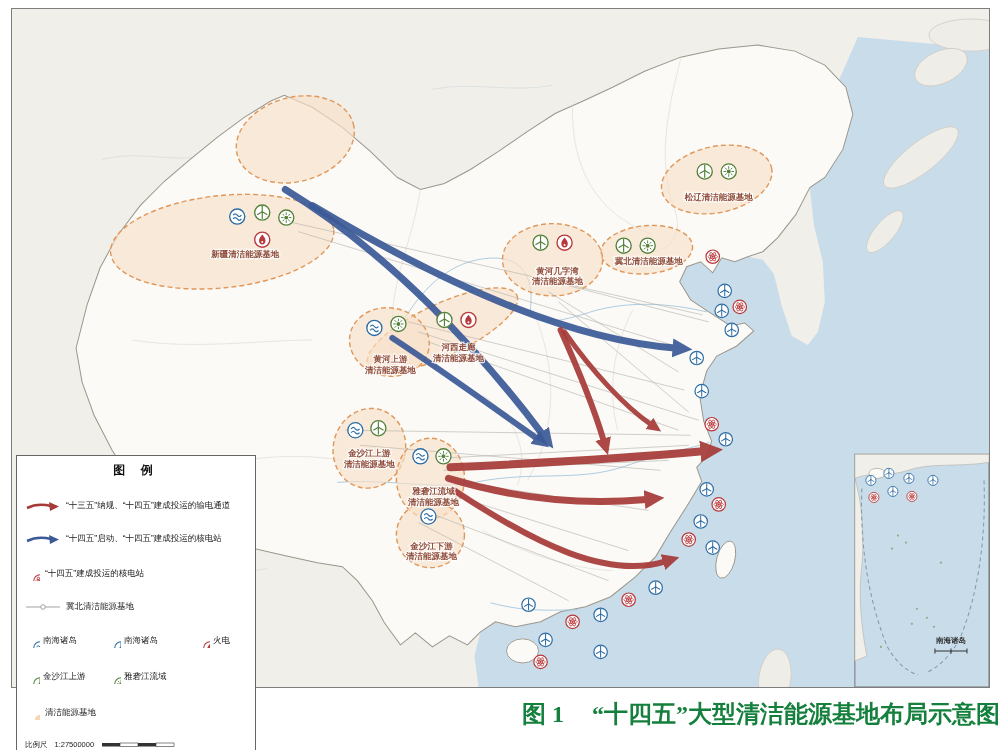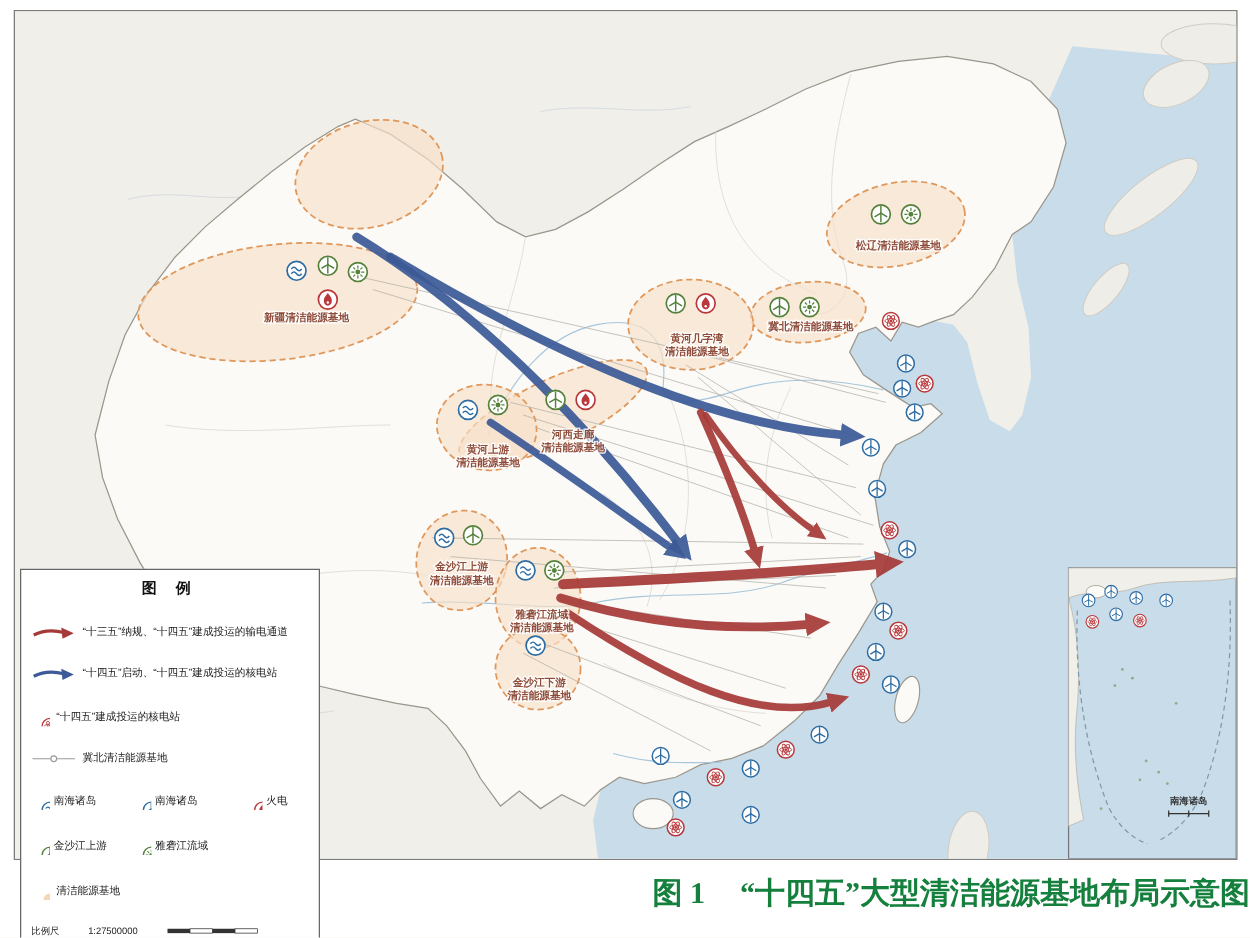--- a/index.html
+++ b/index.html
@@ -23,21 +23,21 @@
 
   
   .legend{position:absolute;left:4px;top:446px;width:240px;background:#fff;
     border:1px solid #666;padding:4px 8px 8px;box-sizing:border-box}
   .lg-title{text-align:center;font-size:12px;font-weight:bold;letter-spacing:6px;color:#111;margin:2px 0 3px}
   .lg-row{display:flex;align-items:center;gap:5px;margin-top:21px;font-size:8.5px;color:#1a1a1a;line-height:1.15}
   .lg-cell{display:flex;align-items:center;gap:3px}
   .lg-c1{width:76px}.lg-c2{width:84px}
   .lg-ico{width:15px;height:15px;flex:none}
   .lg-glyph{flex:none}
-  .lg-scale{font-size:7.5px;color:#222;gap:23px}
+  .lg-scale{font-size:7.5px;color:#222;gap:7px}
 
   .caption{position:absolute;left:0;top:698px;width:100%;text-align:right;
     font-family:"Liberation Serif","DejaVu Serif",serif;font-size:24px;font-weight:bold;color:#15803d}
   .caption .gap{display:inline-block;width:28px}
   .defs-svg{position:absolute;width:0;height:0}
 </style>
 </head>
 <body>
 
 <svg class="defs-svg" aria-hidden="true">

